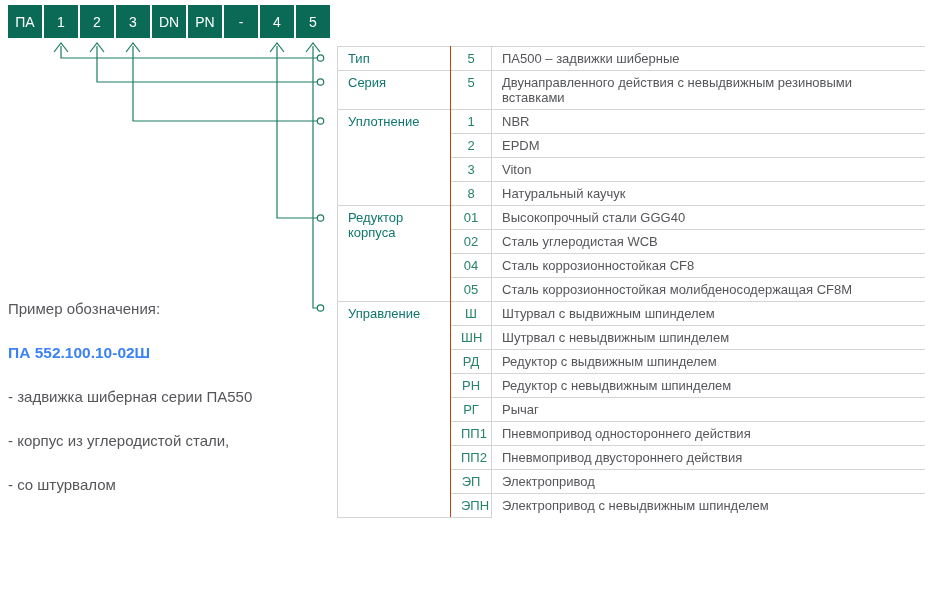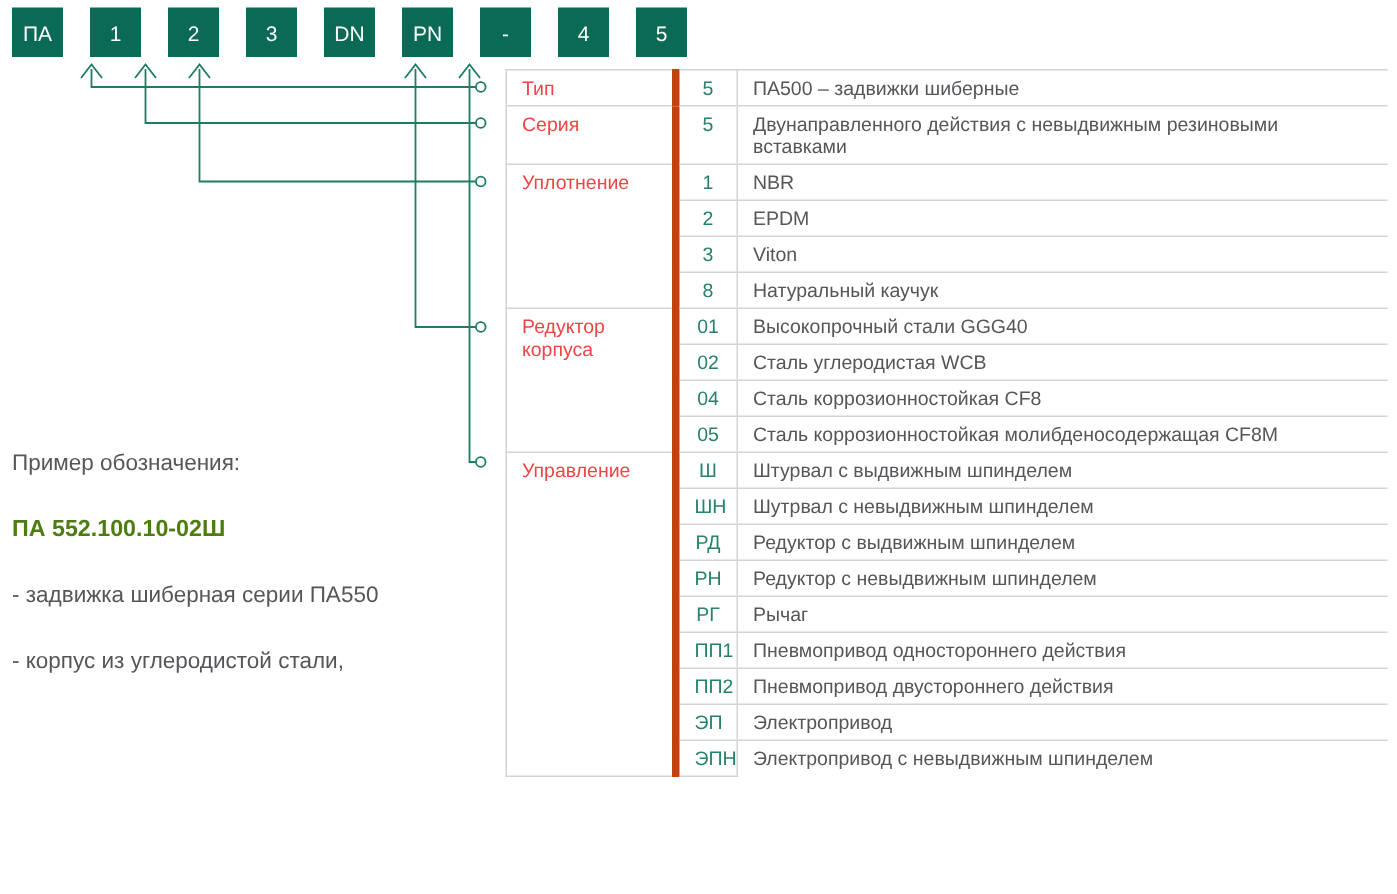--- a/index.html
+++ b/index.html
@@ -8,21 +8,21 @@
   .stage {
     position: relative;
     width: 931px; height: 596px;
     background: #ffffff;
     overflow: hidden;
   }
 
   
   .code-row {
     position: absolute; left: 8px; top: 5px;
-    display: flex; gap: 18px;
+    display: flex; gap: 2px;
   }
   .code-box {
     width: 34px; height: 33px;
     background: #0b6a56;
     color: #ffffff;
     font-size: 14px;
     display: flex; align-items: center; justify-content: center;
   }
 
   
@@ -41,23 +41,23 @@
     border-collapse: collapse;
     table-layout: fixed;
   }
   .legend-table td {
     font-size: 13px; line-height: 15px;
     padding: 4px 10px;
     border-top: 1px solid #d4d4d4;
     vertical-align: top;
   }
   .legend-table td.lbl {
-    color: #ef4444;
+    color: #0f766e;
     border-left: 1px solid #d4d4d4;
-    border-right: 5px solid #c2410c;
+    border-right: 1px solid #c2410c;
   }
   .legend-table td.code {
     color: #26826b;
     text-align: center;
     border-right: 1px solid #d4d4d4;
   }
   .legend-table td.desc {
     color: #55565a;
     padding-right: 70px;
   }
@@ -65,21 +65,21 @@
 
   
   .example {
     position: absolute; left: 8px; top: 300px;
     color: #55565a;
     font-size: 15px;
   }
   .example p { margin: 0 0 27px 0; line-height: 17px; }
   .example .designation {
     font-weight: bold;
-    color: #4d7c0f;
+    color: #3b82f6;
     font-size: 15.5px;
   }
   .example sup { font-size: 10px; }
 </style>
 </head>
 <body>
 
 <div class="stage">
 
   <div class="code-row">
@@ -221,15 +221,16 @@
         <td class="desc">Электропривод с невыдвижным шпинделем</td>
       </tr>
     </tbody>
   </table>
 
   <div class="example">
     <p>Пример обозначения:</p>
     <p class="designation">ПА 552.100.10-02Ш</p>
     <p>- задвижка шиберная серии ПА550</p>
     <p>- корпус из углеродистой стали,</p>
+    <p>- со штурвалом</p>
   </div>
 
 </div>
 
 </body></html>

